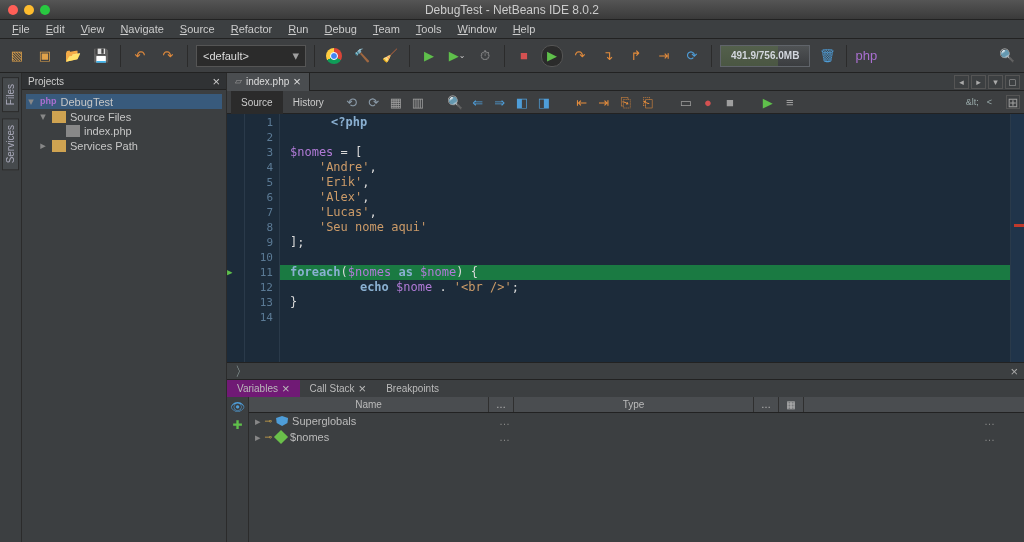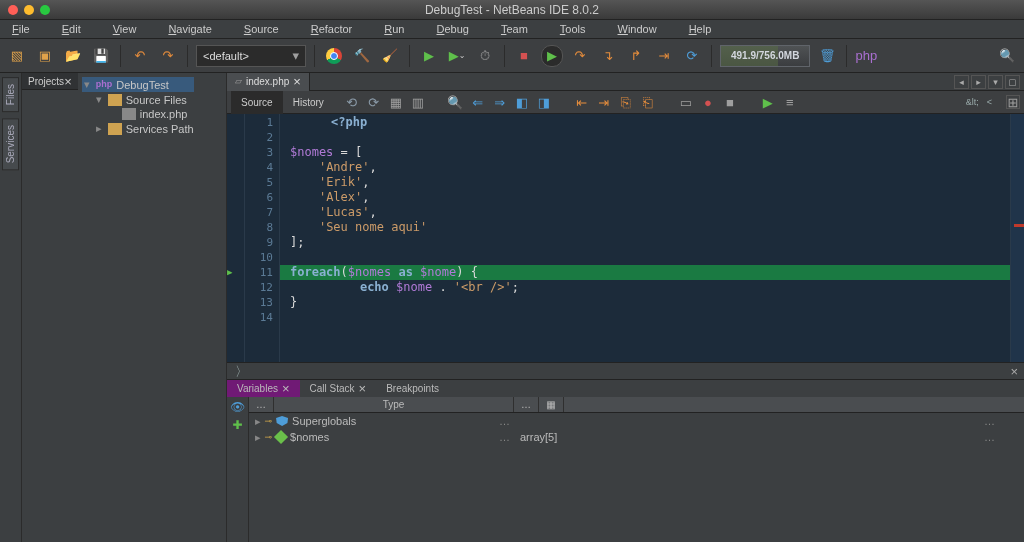--- a/index.html
+++ b/index.html
@@ -18,21 +18,21 @@
   display: flex; align-items: center; position: relative;
   border-bottom: 1px solid #222;
 }
 .traffic { display: flex; gap: 6px; padding-left: 8px;}
 .traffic span { width: 10px; height: 10px; border-radius: 50%; display:inline-block;}
 .tr-close{background:#ff5f57;} .tr-min{background:#febc2e;} .tr-max{background:#28c840;}
 .titlebar .title{position:absolute; left:0; right:0; text-align:center; font-size:12px; color:#ccc; pointer-events:none;}
 
 .menubar {
   height: 19px; background: #3c3f41; display:flex; align-items:center; padding-left:4px;
-  border-bottom:1px solid #222; font-size:11px; color:#ccc;gap:16px;
+  border-bottom:1px solid #222; font-size:11px; color:#ccc;
 }
 .menubar .m { padding: 0 8px; }
 .menubar .m u { text-decoration: underline; }
 
 .toolbar {
   height: 34px; background: #3d3f41;
   display:flex; align-items:center; gap:6px; padding:0 6px;
   border-bottom:1px solid #222;
 }
 .tb-btn {
@@ -58,21 +58,21 @@
 .side-rail{
   width:22px; background:#3c3f41; border-right:1px solid #2b2b2b;
   display:flex; flex-direction:column; align-items:center; gap:6px; padding-top:4px;
 }
 .side-rail .vtab{
   writing-mode: vertical-rl; transform: rotate(180deg);
   font-size:10px; color:#aab; padding:6px 2px; background:#464a4d; border:1px solid #2b2b2b;
 }
 
 .projects{
-  width:205px; background:#3c3f41; border-right:1px solid #2b2b2b; display:flex; flex-direction:row;
+  width:205px; background:#3c3f41; border-right:1px solid #2b2b2b; display:flex; flex-direction:column;
 }
 .projects .phead{
   height:17px; background:#303234; border-bottom:1px solid #222;
   display:flex; align-items:center; padding:0 6px; font-size:10px; color:#ccc;
 }
 .projects .phead .close{margin-left:auto;}
 .tree{padding:4px 4px; font-size:11px; color:#c7c7c7;}
 .tree .row{display:flex; align-items:center; gap:4px; padding:1px 0;}
 .tree .twisty{width:10px; text-align:center; color:#888;}
 .tree .ico{width:14px; height:12px; display:inline-block;}
@@ -364,38 +364,38 @@
       </div>
     </div>
 
     <div class="vartable">
       <div class="vt-left">
         <div class="u blue" style="font-size:12px;">👁</div>
         <div class="u green" style="font-size:12px;">✚</div>
       </div>
       <div class="vt-main">
         <div class="vt-head">
+          <div class="c c-name">Name</div>
           <div class="c c-dots">…</div>
           <div class="c c-type">Type</div>
           <div class="c c-dots">…</div>
           <div class="c c-dots">▦</div>
         </div>
         <div class="vt-body" id="vtbody">
             <div class="vt-row">
               <div class="cell c-name"><span class="twisty" style="color:#888">▸</span><span class="key">⊸</span> <span class="shield"></span> Superglobals</div>
               <div class="cell c-dots">…</div>
               <div class="cell c-type" style="padding-left: 6px;"></div>
               <div class="cell c-val"></div>
               <div class="cell c-dots">…</div>
               <div class="cell c-dots"></div>
             </div>
             <div class="vt-row">
               <div class="cell c-name"><span class="twisty" style="color:#888">▸</span><span class="key">⊸</span> <span class="diamond"></span> $nomes</div>
               <div class="cell c-dots">…</div>
-              <div class="cell c-type" style="padding-left: 6px;">array[5]</div>
               <div class="cell c-val"></div>
               <div class="cell c-dots">…</div>
               <div class="cell c-dots"></div>
             </div>
           </div>
       </div>
     </div>
   </div>
 </div>
 

